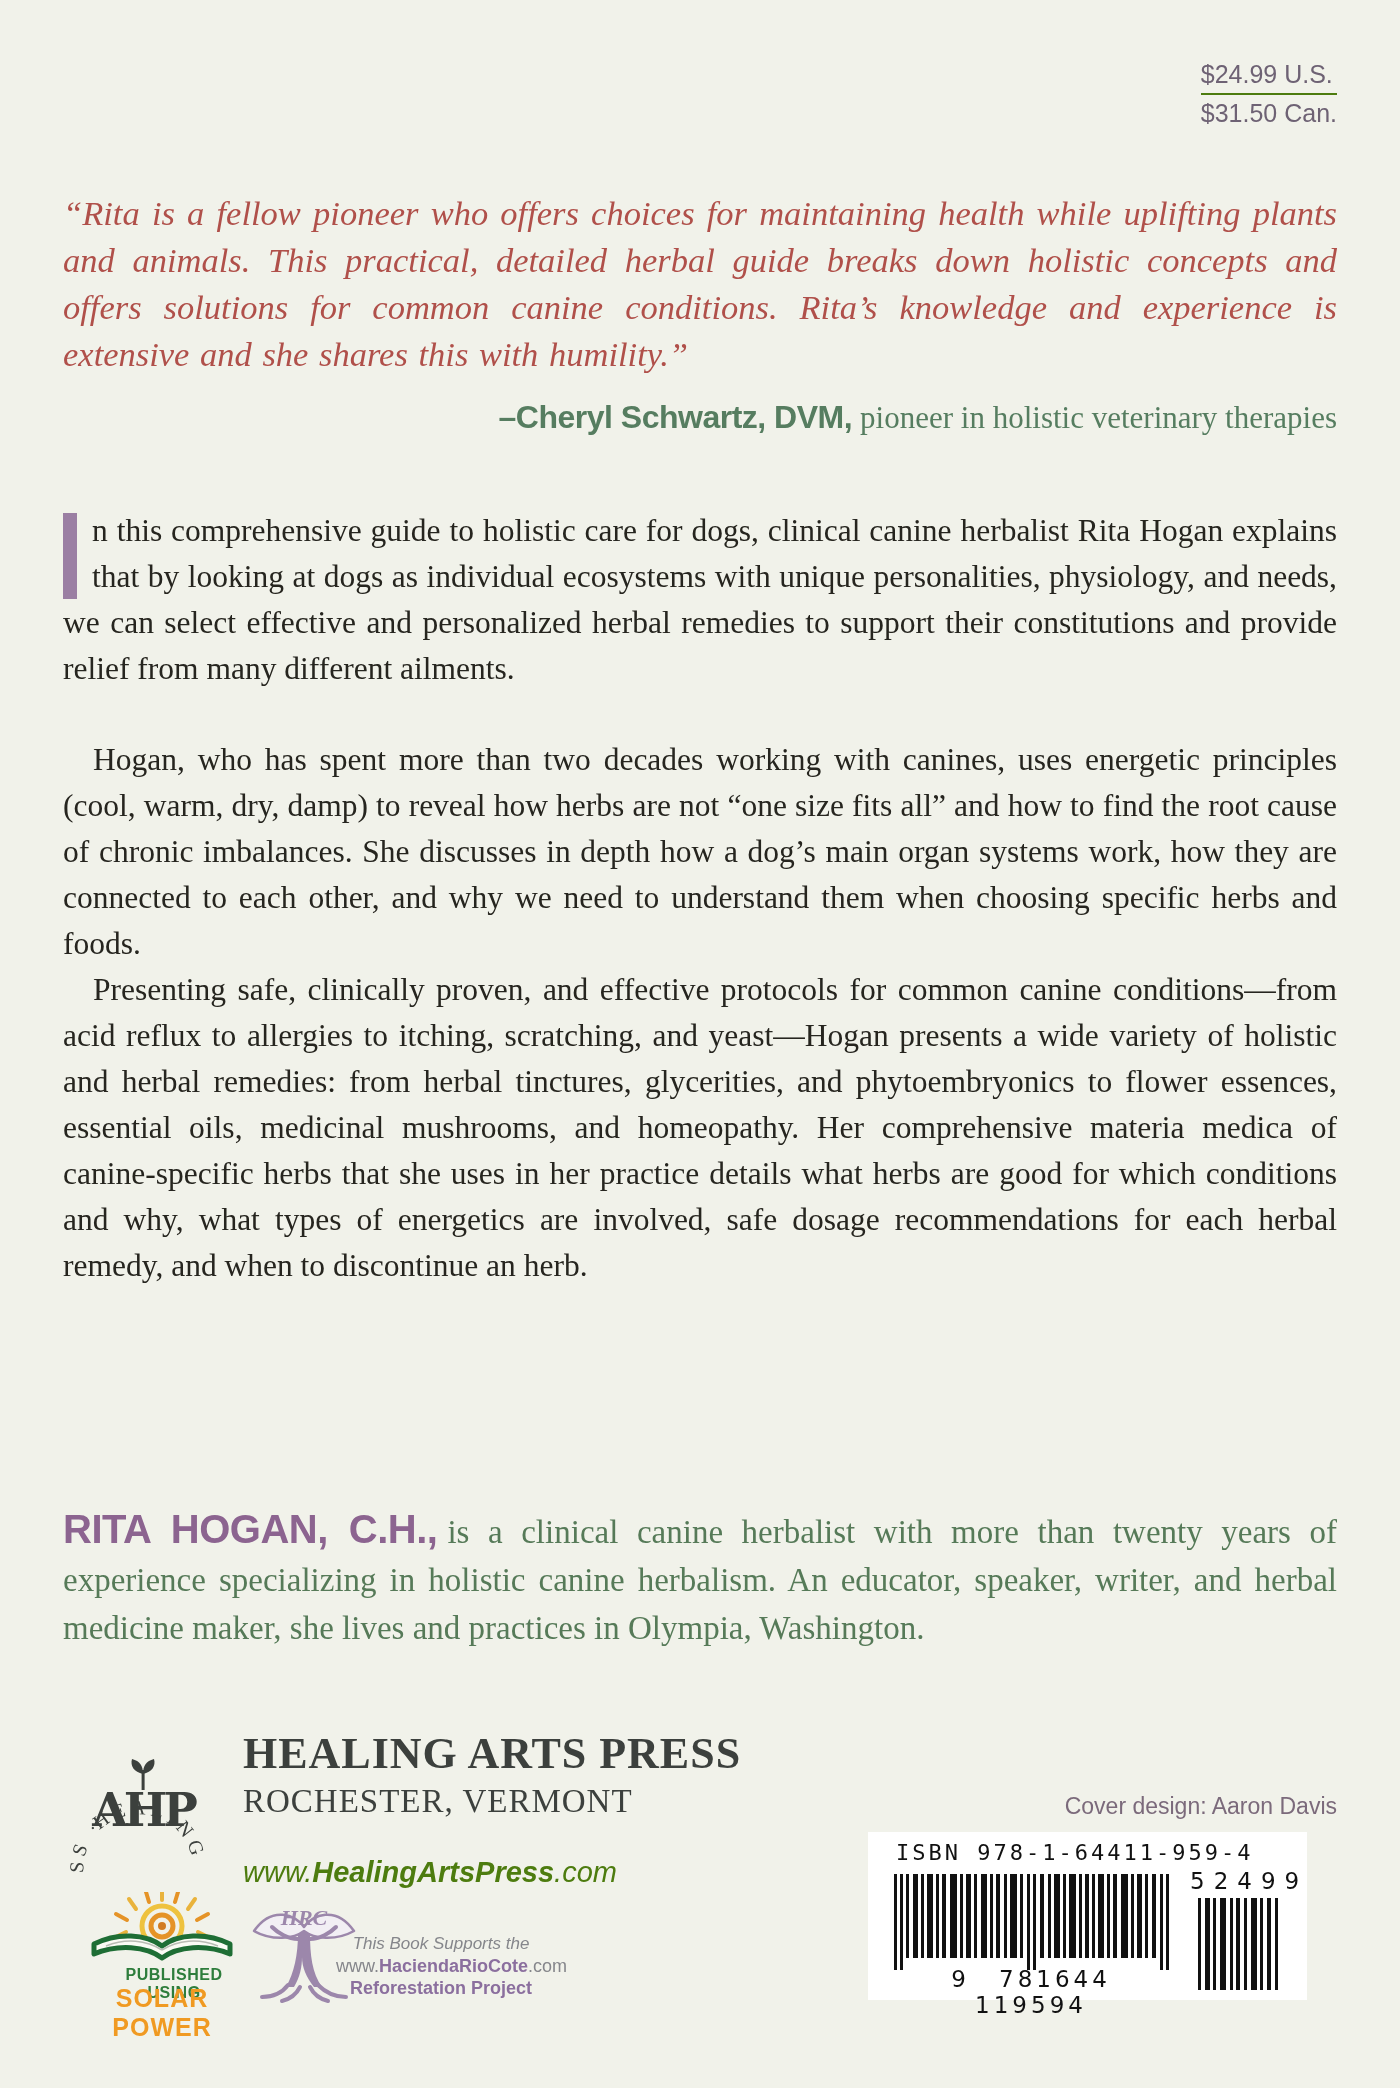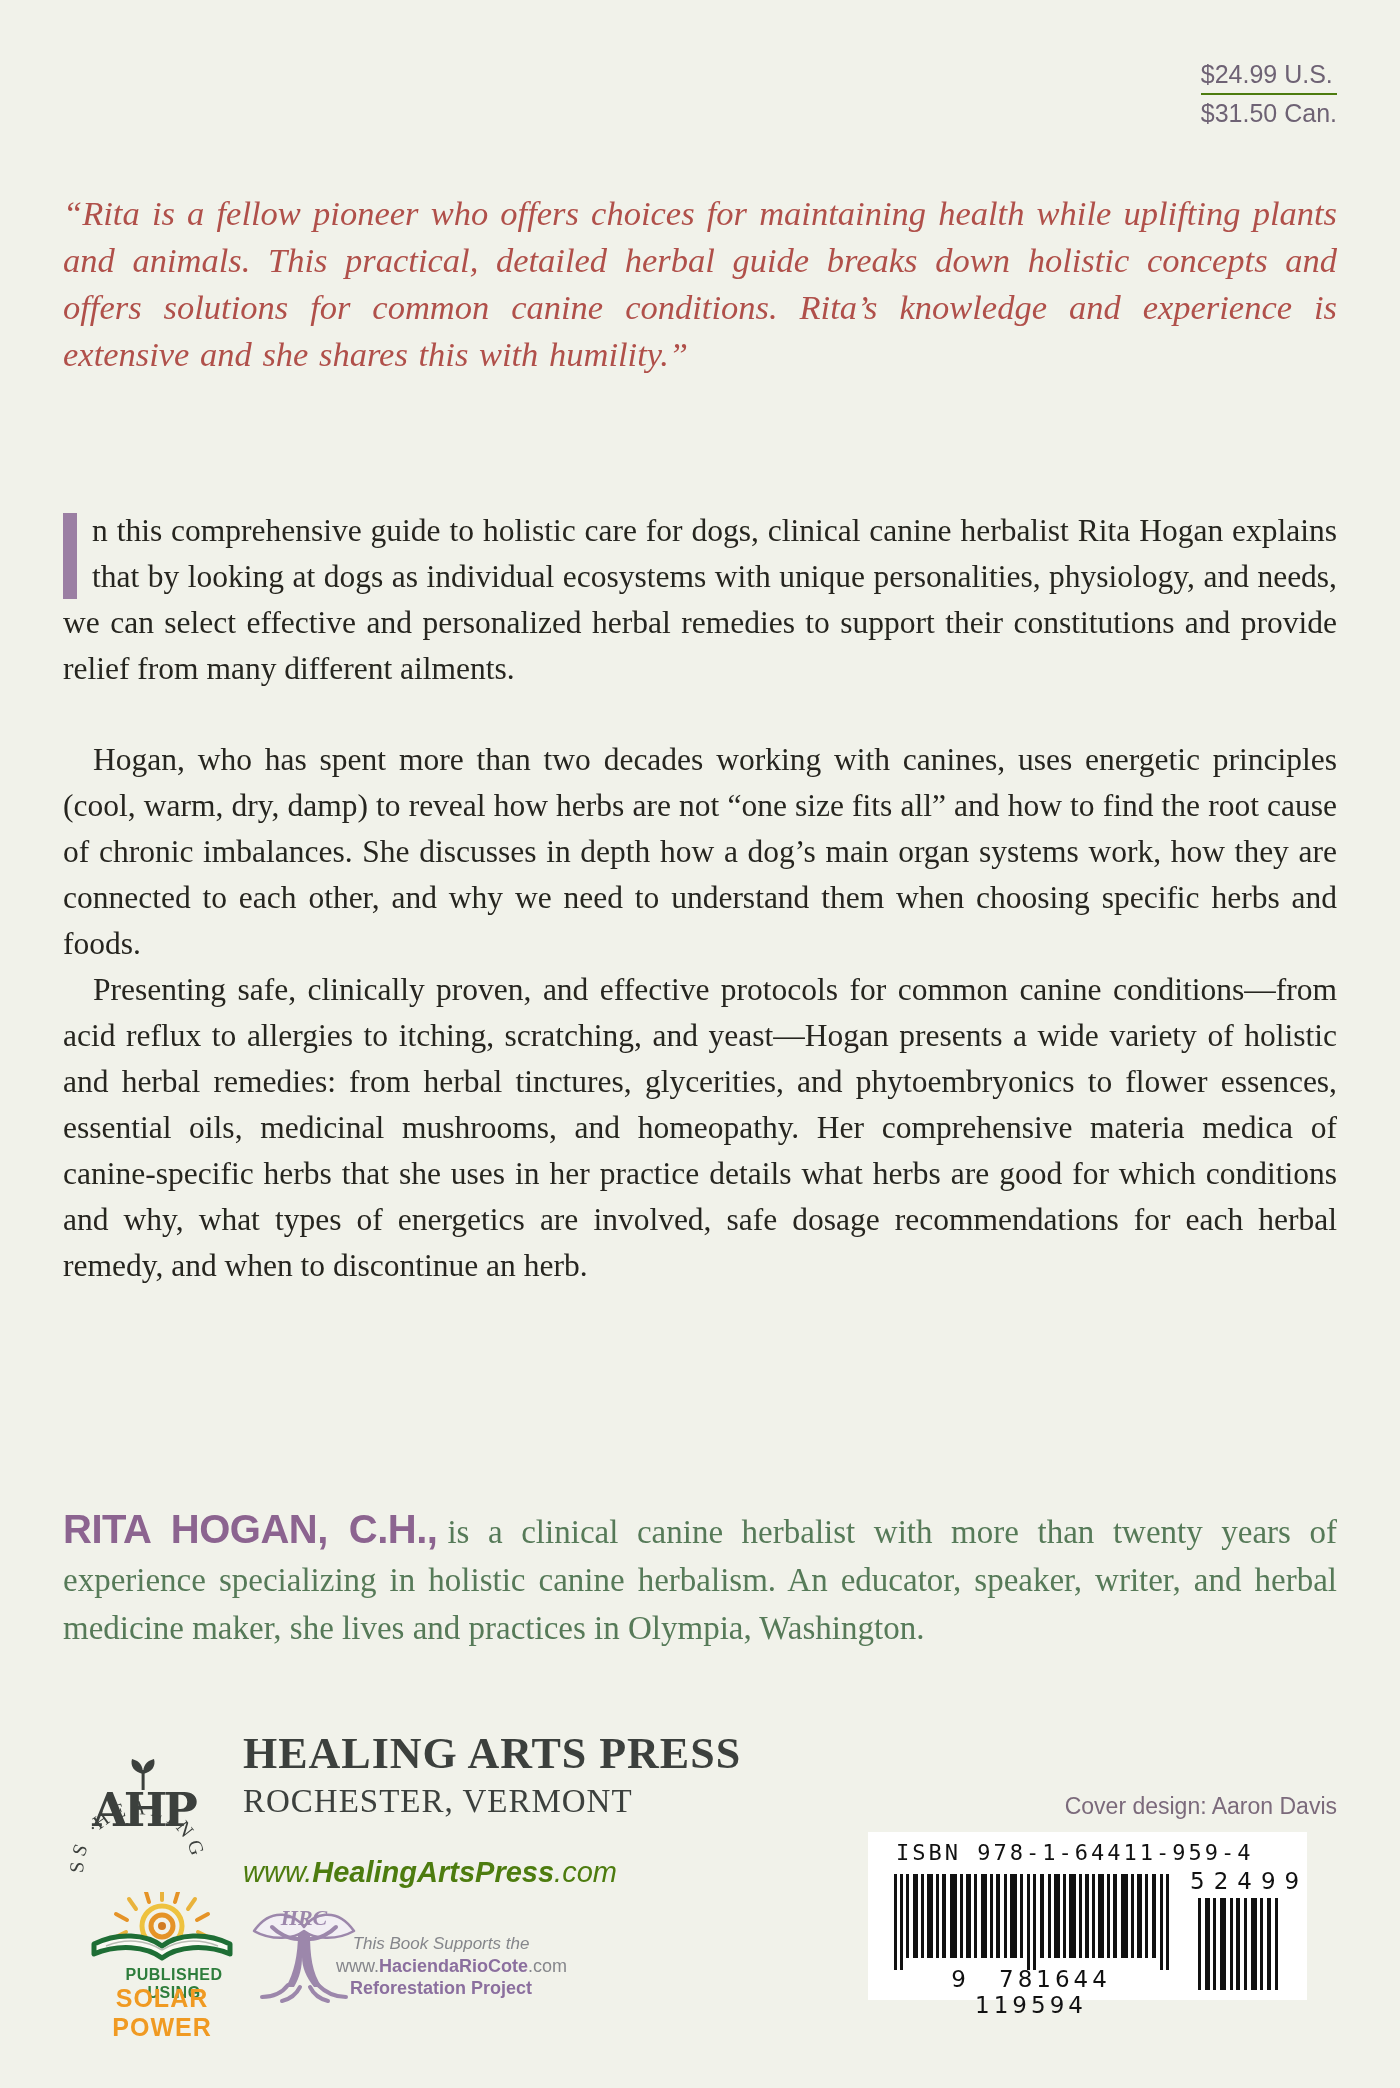--- a/index.html
+++ b/index.html
@@ -149,20 +149,21 @@
 
 <div class="page">
 
   <div class="price-box">
     <div class="price-us">$24.99 U.S.</div>
     <div class="price-can">$31.50 Can.</div>
   </div>
 
   <div class="block quote">“Rita is a fellow pioneer who offers choices for maintaining health while uplifting plants and animals. This practical, detailed herbal guide breaks down holistic concepts and offers solutions for common canine conditions. Rita’s knowledge and experience is extensive and she shares this with humility.”</div>
   <div class="block attribution">
+    <div><span class="attr-name">–Cheryl Schwartz, DVM,</span><span class="attr-role">pioneer in holistic veterinary therapies</span></div>
   </div>
 
   <div class="block para p1"><span class="dropcap">I</span><span>n this comprehensive guide to holistic care for dogs, clinical canine herbalist Rita Hogan explains that by looking at dogs as individual ecosystems with unique personalities, physiology, and needs, we can select effective and personalized herbal remedies to support their constitutions and provide relief from many different ailments.</span></div>
   <div class="block para indent p2">Hogan, who has spent more than two decades working with canines, uses energetic principles (cool, warm, dry, damp) to reveal how herbs are not “one size fits all” and how to find the root cause of chronic imbalances. She discusses in depth how a dog’s main organ systems work, how they are connected to each other, and why we need to understand them when choosing specific herbs and foods.</div>
   <div class="block para indent p3">Presenting safe, clinically proven, and effective protocols for common canine conditions—from acid reflux to allergies to itching, scratching, and yeast—Hogan presents a wide variety of holistic and herbal remedies: from herbal tinctures, glycerities, and phytoembryonics to flower essences, essential oils, medicinal mushrooms, and homeopathy. Her comprehensive materia medica of canine-specific herbs that she uses in her practice details what herbs are good for which conditions and why, what types of energetics are involved, safe dosage recommendations for each herbal remedy, and when to discontinue an herb.</div>
 
   <div class="block bio"><span class="bio-name">RITA HOGAN, C.H.,</span><span>is a clinical canine herbalist with more than twenty years of experience specializing in holistic canine herbalism. An educator, speaker, writer, and herbal medicine maker, she lives and practices in Olympia, Washington.</span></div>
 
   <svg class="pub-logo" width="150" height="150" viewBox="0 0 150 150">
     <defs>

